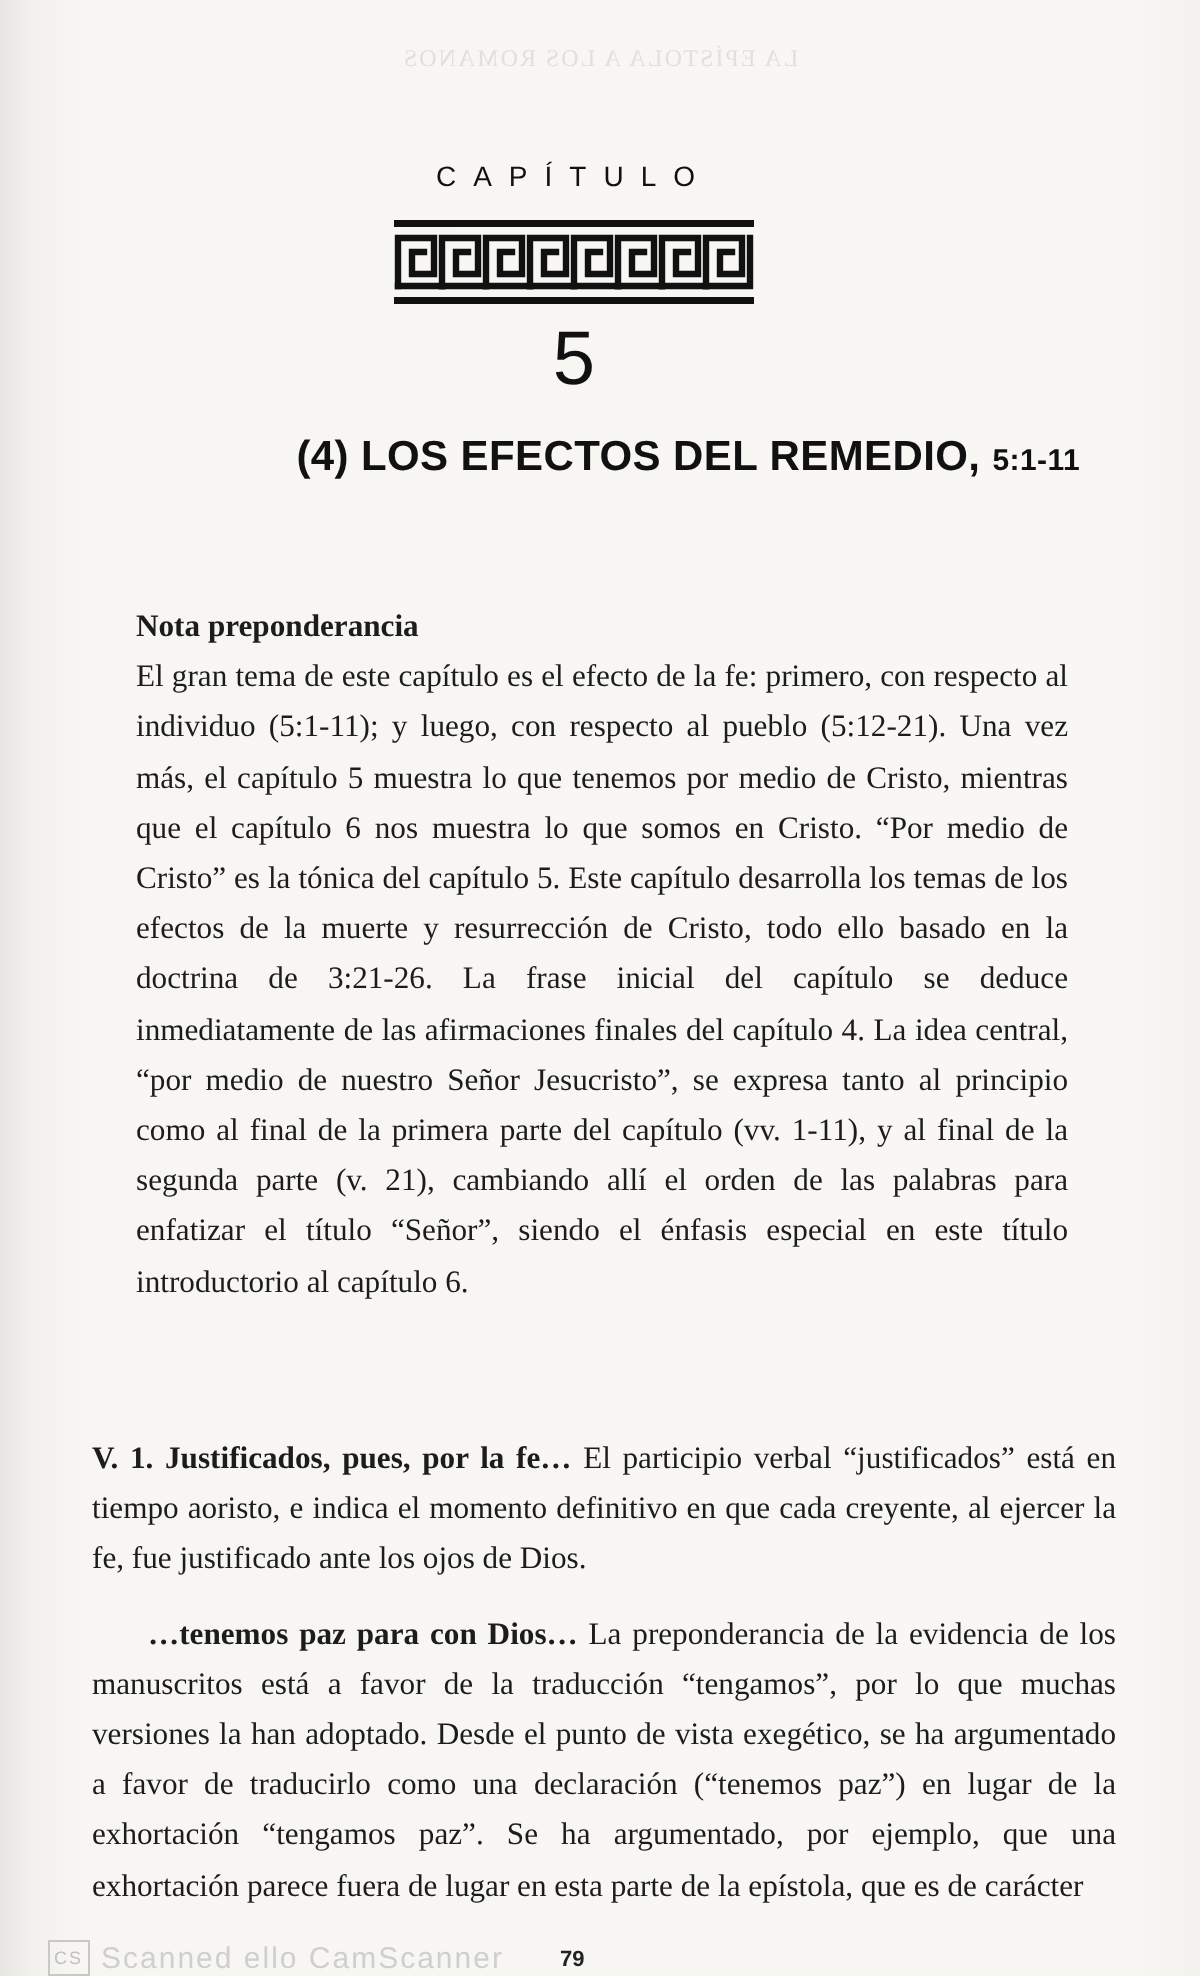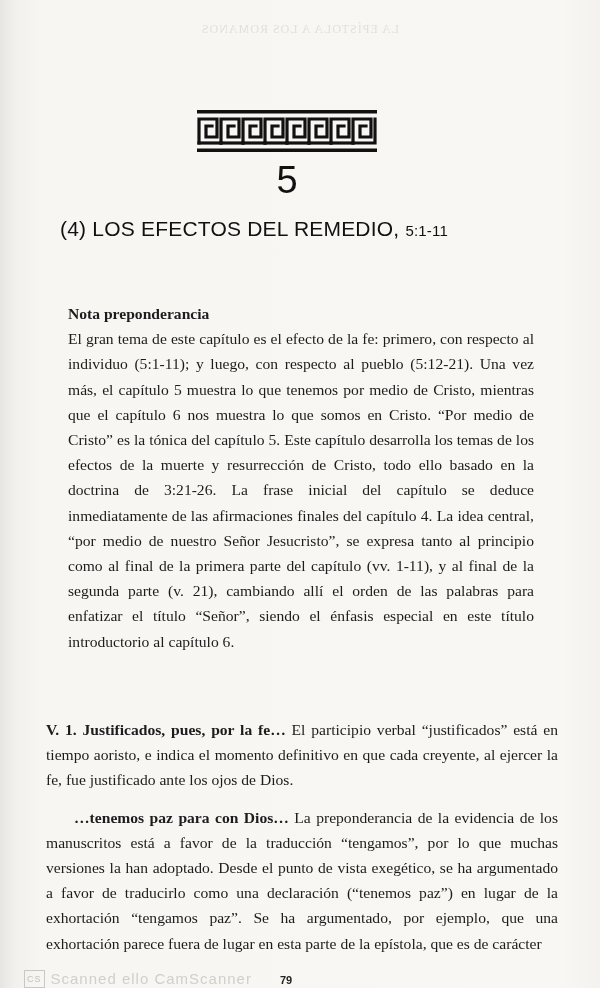--- a/index.html
+++ b/index.html
@@ -25,23 +25,23 @@
     }
     .meander {
       position: absolute; left: 197px; top: 110px; width: 180px; height: 42px;
     }
     .chapter-number {
       position: absolute; left: 197px; top: 158px; width: 180px; text-align: center;
       font-family: "Liberation Sans", "DejaVu Sans", sans-serif;
       font-size: 38px; color: #111; line-height: 44px;
     }
     .section-title {
-      position: absolute; left: 60px; top: 217px; width: 480px; text-align: left;
+      position: absolute; left: 60px; top: 217px; width: 480px; text-align: right;
       font-family: "Liberation Sans", "DejaVu Sans", sans-serif;
-      font-weight: normal; font-size: 21px; color: #111; letter-spacing: 0.2px;
+      font-weight: bold; font-size: 21px; color: #111; letter-spacing: 0.2px;
     }
     .section-title .ref { font-size: 15px; }
     .intro {
       position: absolute; left: 68px; top: 301px; width: 466px;
       font-size: 15.6px; line-height: 25.2px; text-align: justify;
     }
     .intro-heading { font-weight: bold; display: block; }
     .body {
       position: absolute; left: 34px; top: 705px; width: 536px;
       font-size: 15.6px; line-height: 25.2px; text-align: justify;
@@ -63,20 +63,21 @@
       font-weight: bold; font-size: 11px; color: #222;
     }
   </style>
 </head>
 <body>
 
 <div class="page">
 
   <div class="bleed">LA EPÍSTOLA A LOS ROMANOS</div>
 
+  <div class="chapter-label">CAPÍTULO</div>
 
   <svg class="meander" viewBox="0 0 180 42" preserveAspectRatio="none">
     <rect x="0" y="0" width="180" height="3.5" fill="#111"></rect>
     <rect x="0" y="38.5" width="180" height="3.5" fill="#111"></rect>
     <g fill="none" stroke="#111" stroke-width="3.2" stroke-linecap="square">
       <path d="M2 33 V9 H20 V27 H9 V16 H15"></path>
       <path d="M24 33 H2"></path>
       <path d="M24 33 V9 H42 V27 H31 V16 H37"></path>
       <path d="M46 33 H24"></path>
       <path d="M46 33 V9 H64 V27 H53 V16 H59"></path>

